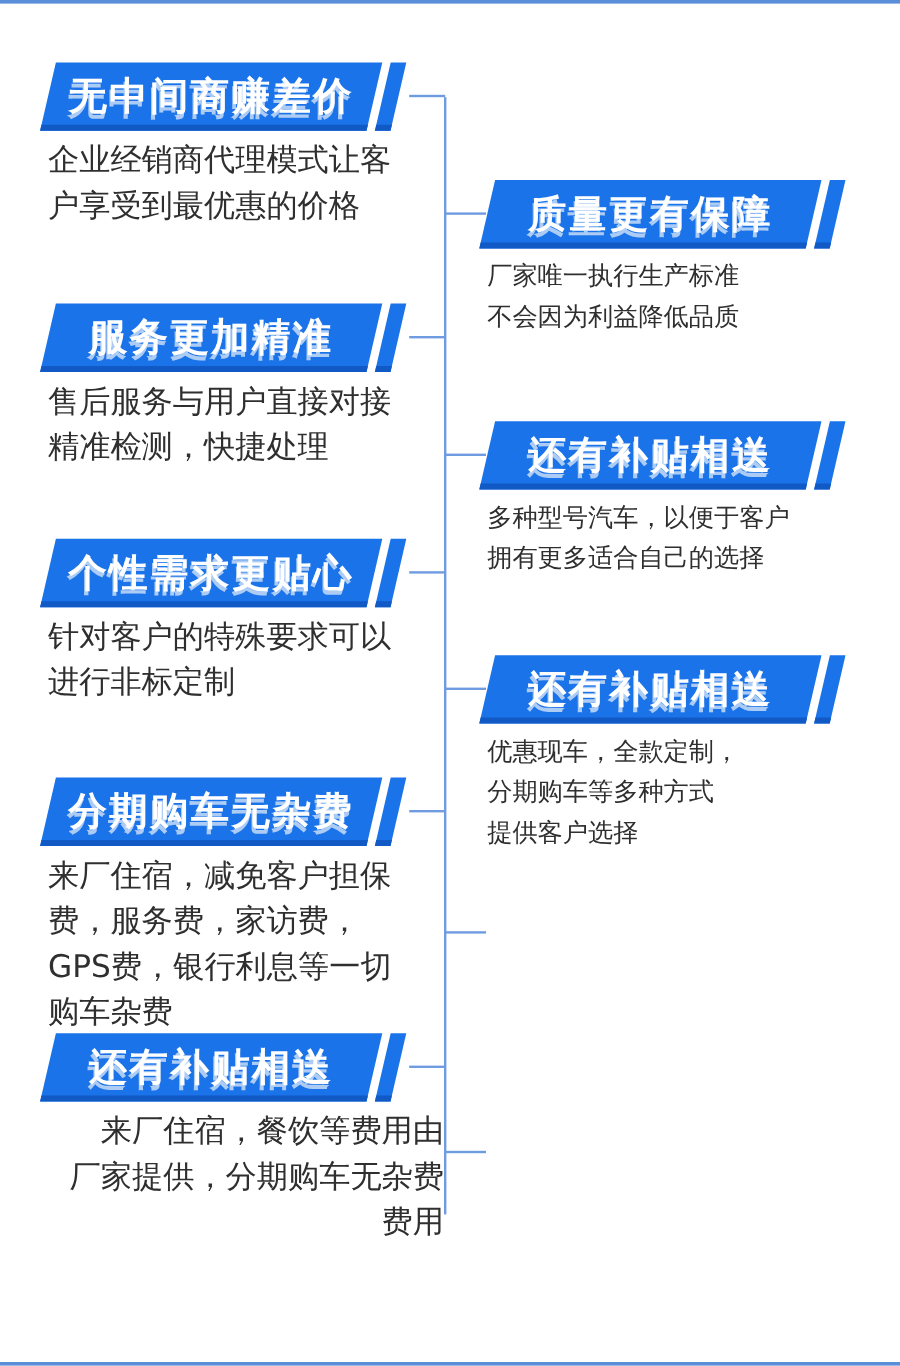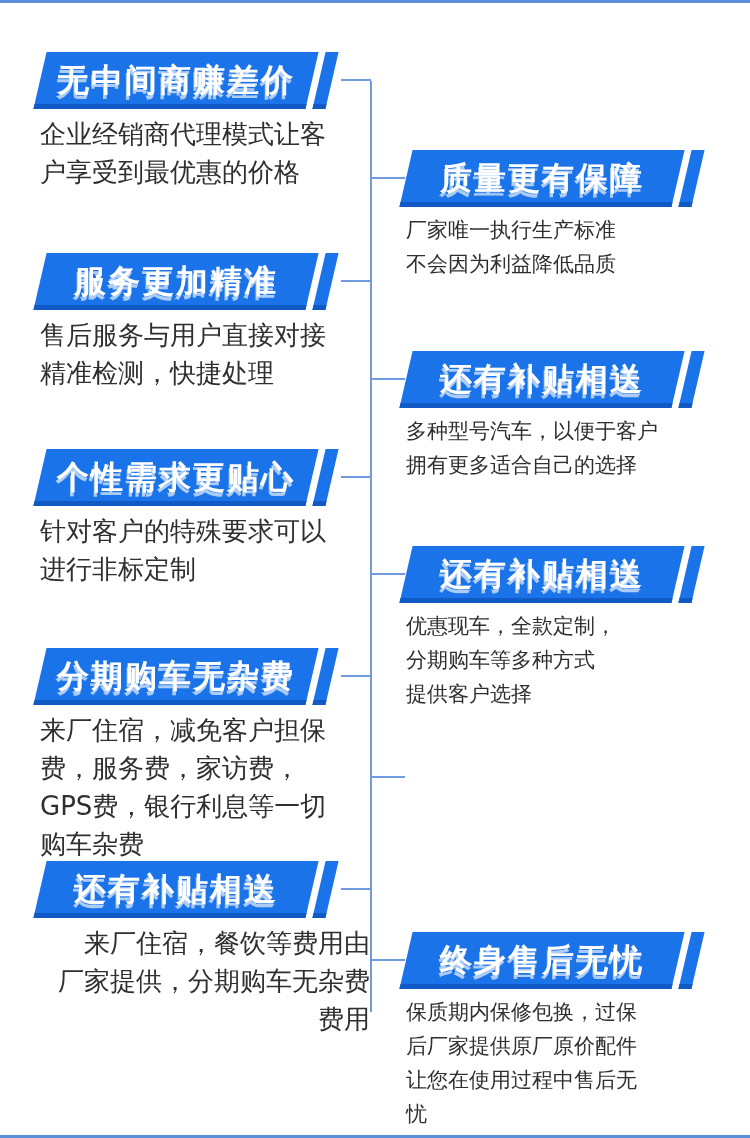--- a/index.html
+++ b/index.html
@@ -165,25 +165,14 @@
       <div class="hdr-bg"></div>
       <div class="hdr-stripe"></div>
       <span class="hdr-label">还有补贴相送</span>
     </div>
     <p class="desc">优惠现车，全款定制，
 分期购车等多种方式
 提供客户选择</p>
   </div>
 
 
-  <div class="feature right pos-r5">
-    <div class="hdr">
-      <div class="hdr-bg"></div>
-      <div class="hdr-stripe"></div>
-      <span class="hdr-label">终身售后无忧</span>
-    </div>
-    <p class="desc">保质期内保修包换，过保
-后厂家提供原厂原价配件
-让您在使用过程中售后无
-忧</p>
-  </div>
 
 </div>
 
 </body></html>

